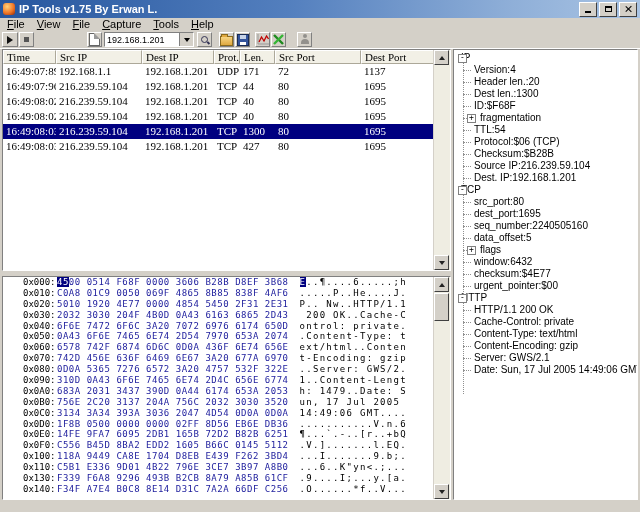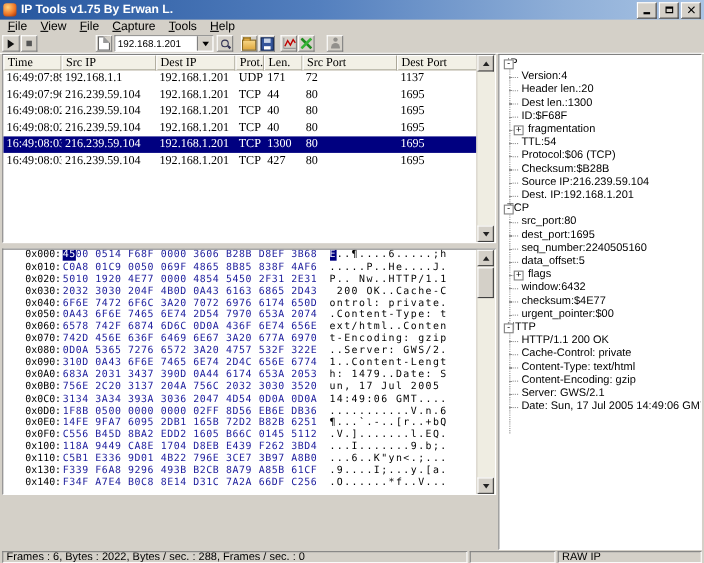--- a/index.html
+++ b/index.html
@@ -59,21 +59,21 @@
   .icon-user{position:relative;width:10px;height:11px;opacity:.45}
   .icon-user::before{content:"";position:absolute;left:3px;top:0;width:4px;height:4px;border-radius:50%;background:#444}
   .icon-user::after{content:"";position:absolute;left:1px;top:5px;width:8px;height:5px;
                     border-radius:4px 4px 0 0;background:#444}
 
   
   .main{display:flex;height:451px;padding:0 2px;box-sizing:border-box;gap:2px}
   .leftcol{width:449px;flex:none;display:flex;flex-direction:column}
   .panel{position:relative;background:#FFF;border:1px solid;border-color:#808080 #FFF #FFF #808080;
          overflow:hidden;box-sizing:border-box}
-  .packet-panel{height:172px}
+  .packet-panel{height:222px}
   .splitter{height:5px;flex:none}
   .hex-panel{height:224px}
   .tree-panel{flex:1;position:relative;background:#FFF;border:1px solid;
               border-color:#808080 #FFF #FFF #808080;overflow:hidden;box-sizing:border-box}
 
   
   .trh{display:flex;height:14px;background:#F2F0E6;width:433px}
   .th{box-sizing:border-box;font-family:"Liberation Serif",serif;font-size:11px;line-height:13px;
       padding:0 3px;border-top:1px solid #FFF;border-left:1px solid #FFF;
       border-right:1px solid #ACA899;border-bottom:1px solid #ACA899;
@@ -335,18 +335,13 @@
           <div class="trow tchild"><span class="tlabel">HTTP/1.1 200 OK</span></div>
           <div class="trow tchild"><span class="tlabel">Cache-Control: private</span></div>
           <div class="trow tchild"><span class="tlabel">Content-Type: text/html</span></div>
           <div class="trow tchild"><span class="tlabel">Content-Encoding: gzip</span></div>
           <div class="trow tchild"><span class="tlabel">Server: GWS/2.1</span></div>
           <div class="trow tchild"><span class="tlabel">Date: Sun, 17 Jul 2005 14:49:06 GMT</span></div>
         </div>
     </div>
   </div>
 
-  <div class="statusbar">
-    <div class="spanel sp-left">Frames : 6, Bytes : 2022, Bytes / sec. : 288, Frames / sec. : 0</div>
-    <div class="spanel sp-mid"></div>
-    <div class="spanel sp-right">RAW IP</div>
-  </div>
 </div>
 
 </body></html>

